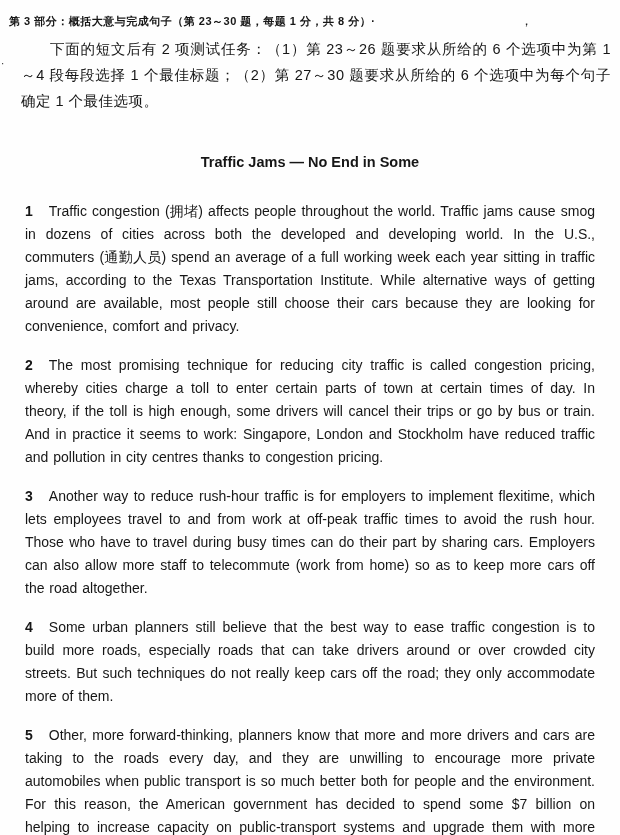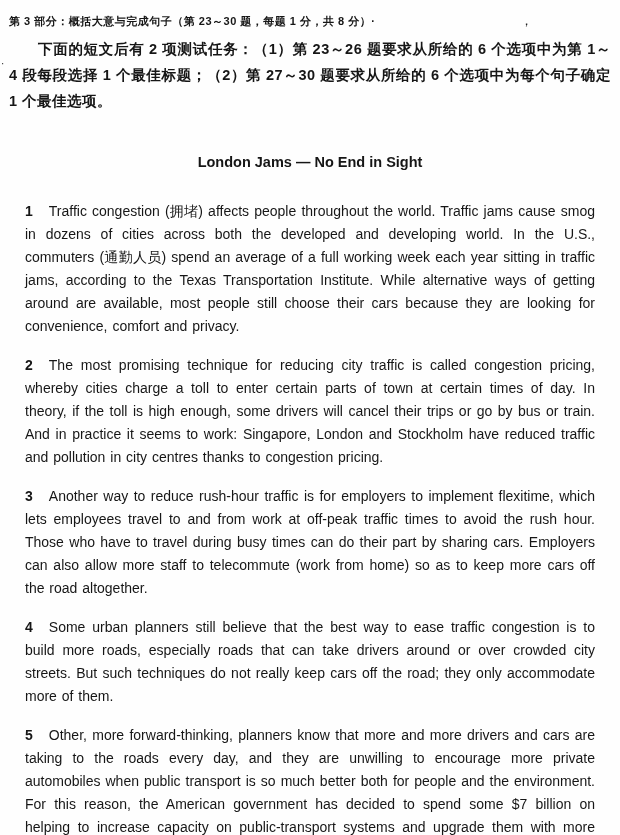--- a/index.html
+++ b/index.html
@@ -20,27 +20,26 @@
     overflow: hidden;
   }
   .section-heading {
     margin: 0;
     font-size: 11px;
     line-height: 26px;
     font-weight: bold;
     letter-spacing: 0.5px;
   }
   .instructions {
-    margin: 2px 0 0 0;
+    margin: 2px 0 0 12px;
     font-size: 14.5px;
     line-height: 26px;
     text-indent: 2em;
     text-align: justify;
     letter-spacing: 0.5px;
-    font-weight: bold;
   }
   .article-title {
     margin: 40px 0 30px 0;
     text-align: center;
     font-size: 14.5px;
     font-weight: bold;
   }
   .para {
     margin: 16px;
     font-size: 14px;
@@ -65,21 +64,21 @@
 
 <div class="page">
 
   <span class="artifact comma">，</span>
   <span class="artifact dot">·</span>
 
   <p class="section-heading">第 3 部分：概括大意与完成句子（第 23～30 题，每题 1 分，共 8 分）·</p>
 
   <p class="instructions">下面的短文后有 2 项测试任务：（1）第 23～26 题要求从所给的 6 个选项中为第 1～4 段每段选择 1 个最佳标题；（2）第 27～30 题要求从所给的 6 个选项中为每个句子确定 1 个最佳选项。</p>
 
-  <h1 class="article-title">London Jams — No End in Sight</h1>
+  <h1 class="article-title">Traffic Jams — No End in Some</h1>
 
   <div class="article">
 
     <p class="para">
       <span class="pnum">1</span><span>Traffic congestion (拥堵) affects people throughout the world. Traffic jams cause smog in dozens of cities across both the developed and developing world. In the U.S., commuters (通勤人员) spend an average of a full working week each year sitting in traffic jams, according to the Texas Transportation Institute. While alternative ways of getting around are available, most people still choose their cars because they are looking for convenience, comfort and privacy.</span>
     </p>
 
     <p class="para">
       <span class="pnum">2</span><span>The most promising technique for reducing city traffic is called congestion pricing, whereby cities charge a toll to enter certain parts of town at certain times of day. In theory, if the toll is high enough, some drivers will cancel their trips or go by bus or train. And in practice it seems to work: Singapore, London and Stockholm have reduced traffic and pollution in city centres thanks to congestion pricing.</span>
     </p>

